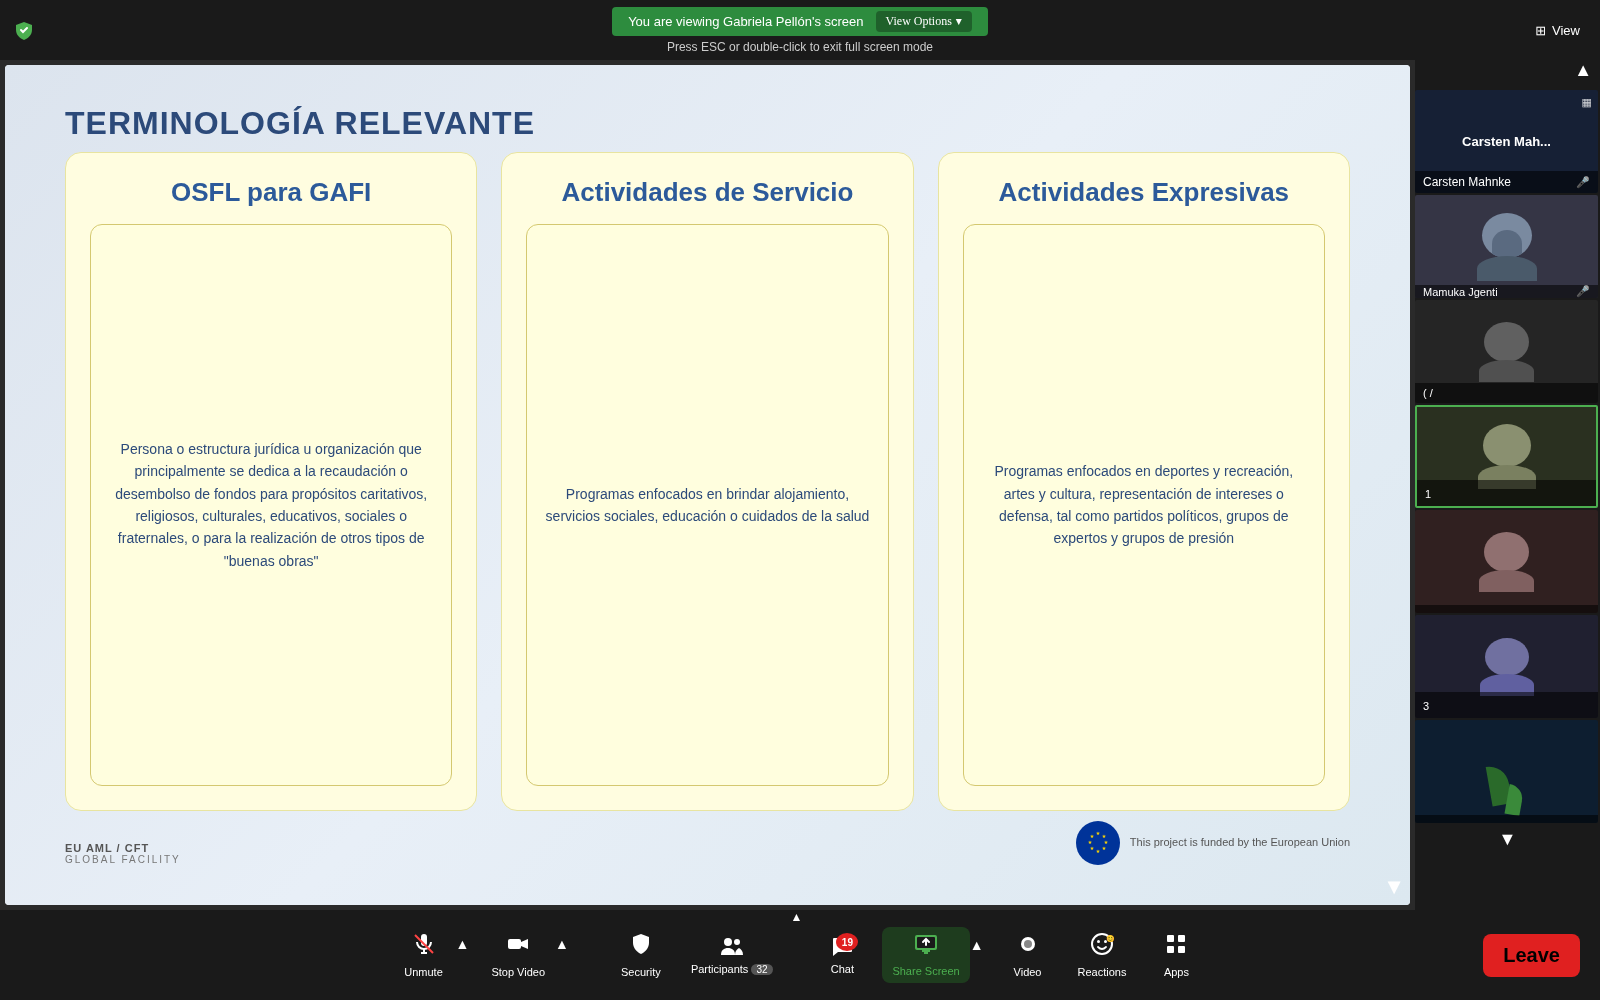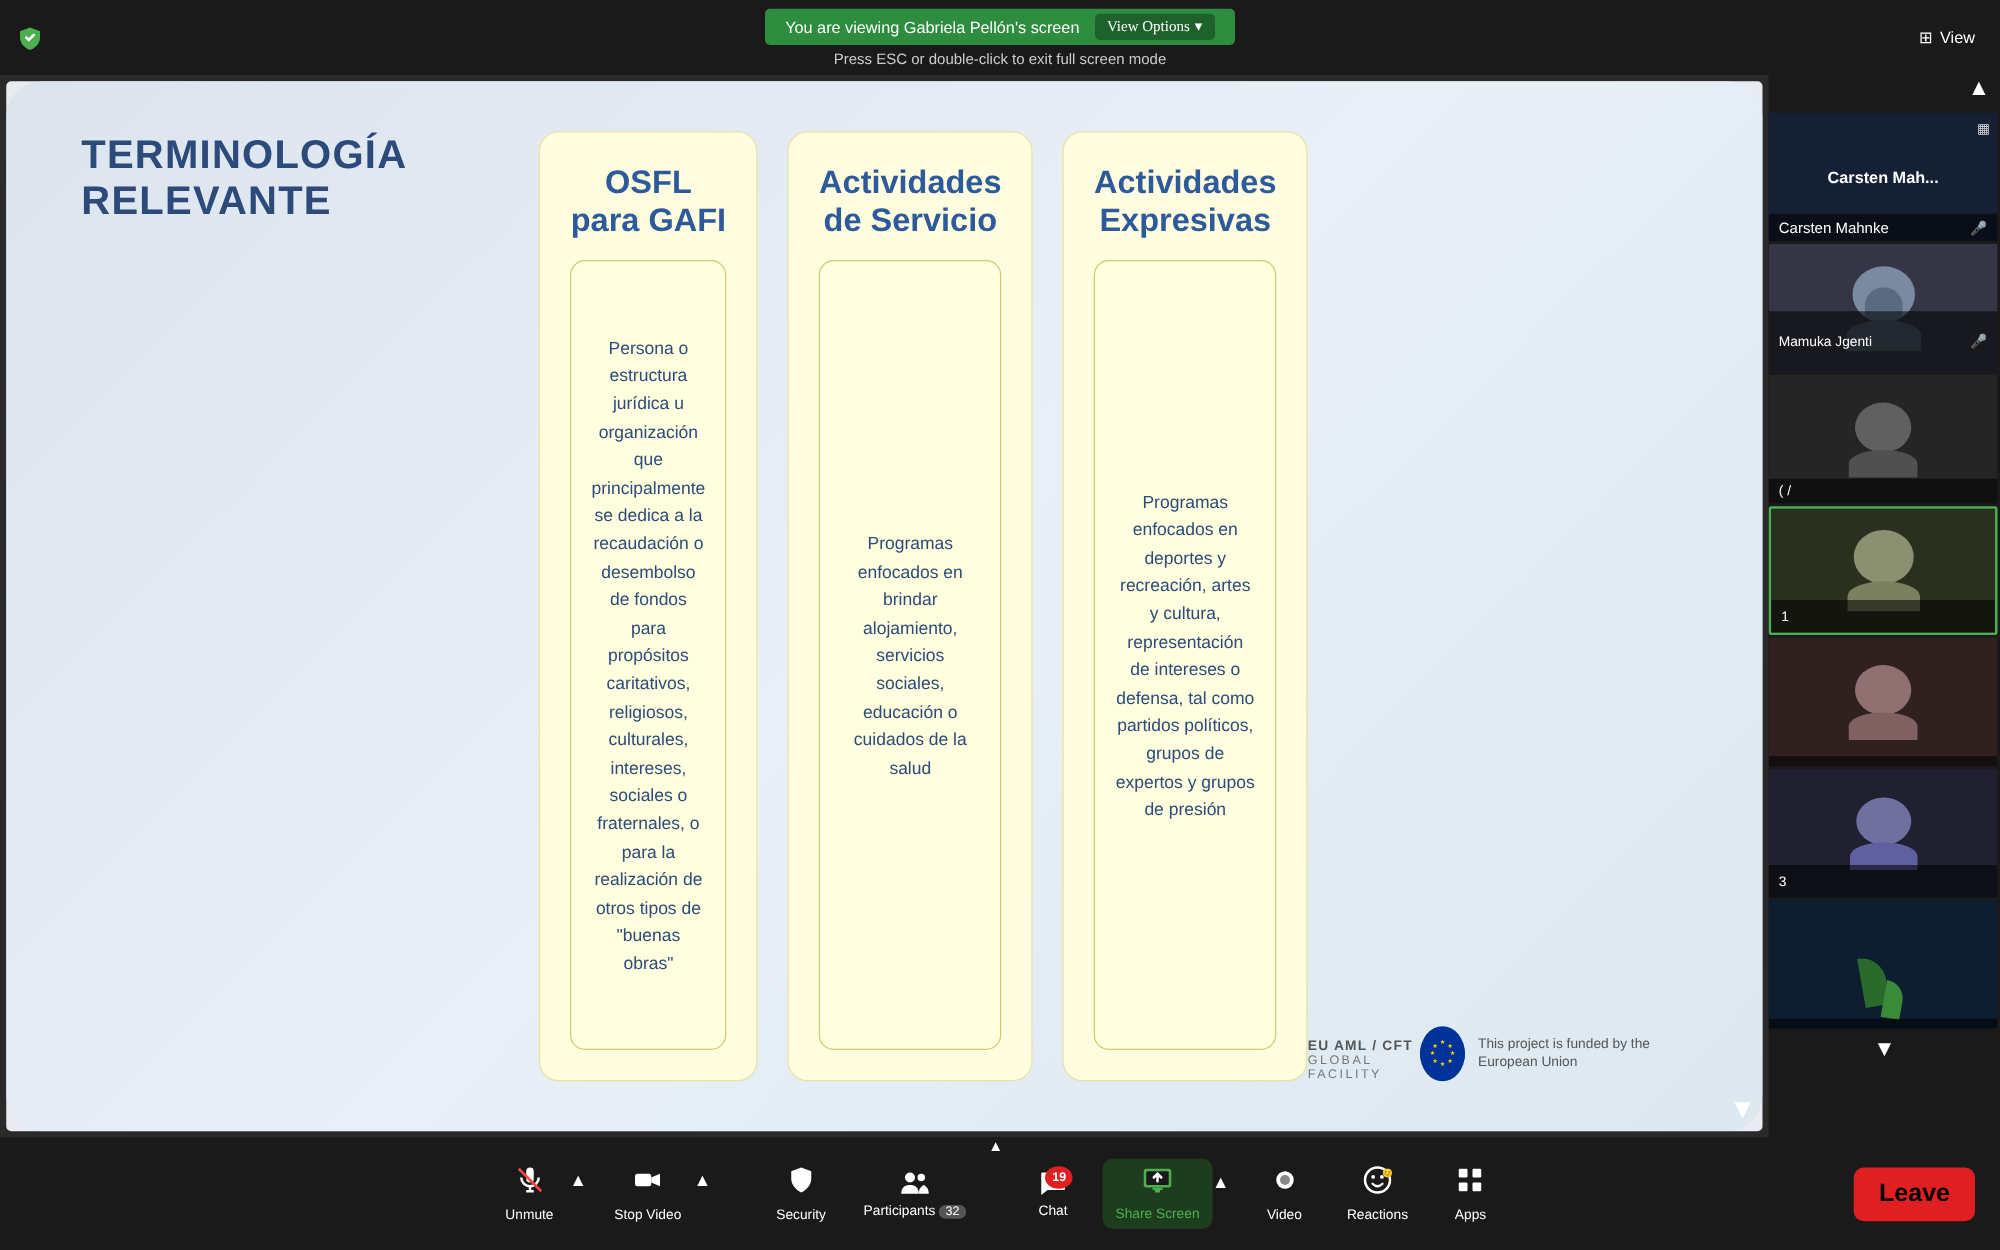--- a/index.html
+++ b/index.html
@@ -101,23 +101,22 @@
       justify-content: center;
       overflow: hidden;
     }
 
     .slide-content {
       width: 100%;
       height: 100%;
       background: linear-gradient(135deg, #dce4ee 0%, #e8eff7 50%, #dce8f0 100%);
       padding: 40px 60px;
       display: flex;
-      flex-direction: row;
+      flex-direction: column;
       position: relative;
-      border-radius: 29px;
     }
 
     .slide-title {
       font-size: 32px;
       font-weight: 700;
       color: #2c4a7a;
       letter-spacing: 1px;
       margin-bottom: 10px;
     }
 
@@ -407,21 +406,21 @@
     <div class="slide-container">
       <div class="slide-content">
 
         <h1 class="slide-title">TERMINOLOGÍA RELEVANTE</h1>
 
         <div class="cards-row">
 
           <div class="term-card">
             <div class="card-title">OSFL para GAFI</div>
             <div class="card-body-box">
-              <p class="card-body-text">Persona o estructura jurídica u organización que principalmente se dedica a la recaudación o desembolso de fondos para propósitos caritativos, religiosos, culturales, intereses, sociales o fraternales, o para la realización de otros tipos de "buenas obras"</p>
+              <p class="card-body-text">Persona o estructura jurídica u organización que principalmente se dedica a la recaudación o desembolso de fondos para propósitos caritativos, religiosos, culturales, educativos, sociales o fraternales, o para la realización de otros tipos de "buenas obras"</p>
             </div>
           </div>
 
           <div class="term-card">
             <div class="card-title">Actividades de Servicio</div>
             <div class="card-body-box">
               <p class="card-body-text">Programas enfocados en brindar alojamiento, servicios sociales, educación o cuidados de la salud</p>
             </div>
           </div>
 
@@ -482,21 +481,21 @@
     <div class="participant-card" style="background:#2a2a3a;">
       <div style="width:100%;height:100%;display:flex;align-items:center;justify-content:center;background:#353545;">
         <div class="person-silhouette">
 
           <div style="width:50px;height:45px;border-radius:50%;background:#7a8aa0;overflow:hidden;display:flex;align-items:flex-end;justify-content:center;">
             <div style="width:30px;height:28px;background:#5a6a80;border-radius:50% 50% 0 0;"></div>
           </div>
           <div style="width:60px;height:25px;background:#4a5a6a;border-radius:50% 50% 0 0;margin-top:-4px;"></div>
         </div>
       </div>
-      <div style="position:absolute;bottom:0;left:0;right:0;background:rgba(0,0,0,0.55);padding:18px 8px;display:flex;justify-content:space-between;align-items:center;">
+      <div style="position:absolute;bottom:0;left:0;right:0;background:rgba(0,0,0,0.55);padding:0 8px;display:flex;justify-content:space-between;align-items:center;">
         <span style="color:white;font-size:11px;">Mamuka Jgenti</span>
         <span style="color:#ff4444;font-size:11px;">🎤</span>
       </div>
     </div>
 
     <div class="participant-card" style="background:#1e1e1e;">
       <div style="width:100%;height:100%;display:flex;align-items:center;justify-content:center;background:#252525;">
         <div class="person-silhouette">
           <div style="width:45px;height:40px;border-radius:50%;background:#606060;"></div>
           <div style="width:55px;height:22px;background:#505050;border-radius:50% 50% 0 0;margin-top:-4px;"></div>

